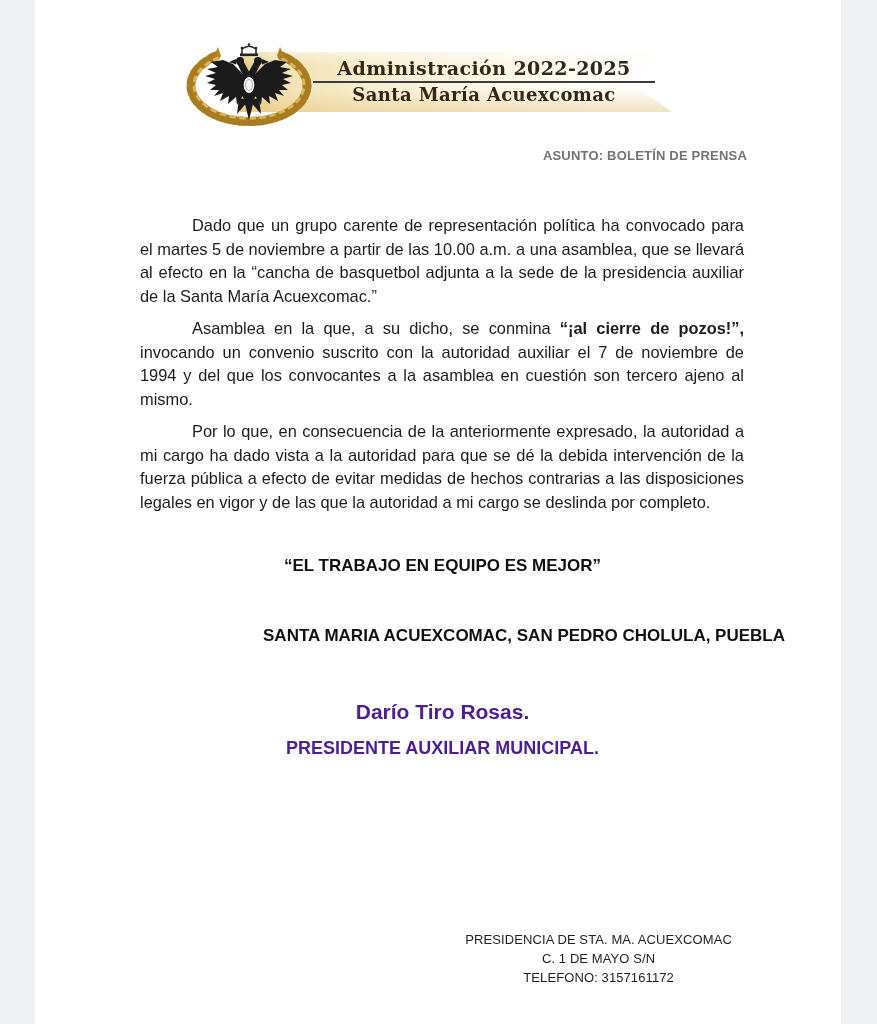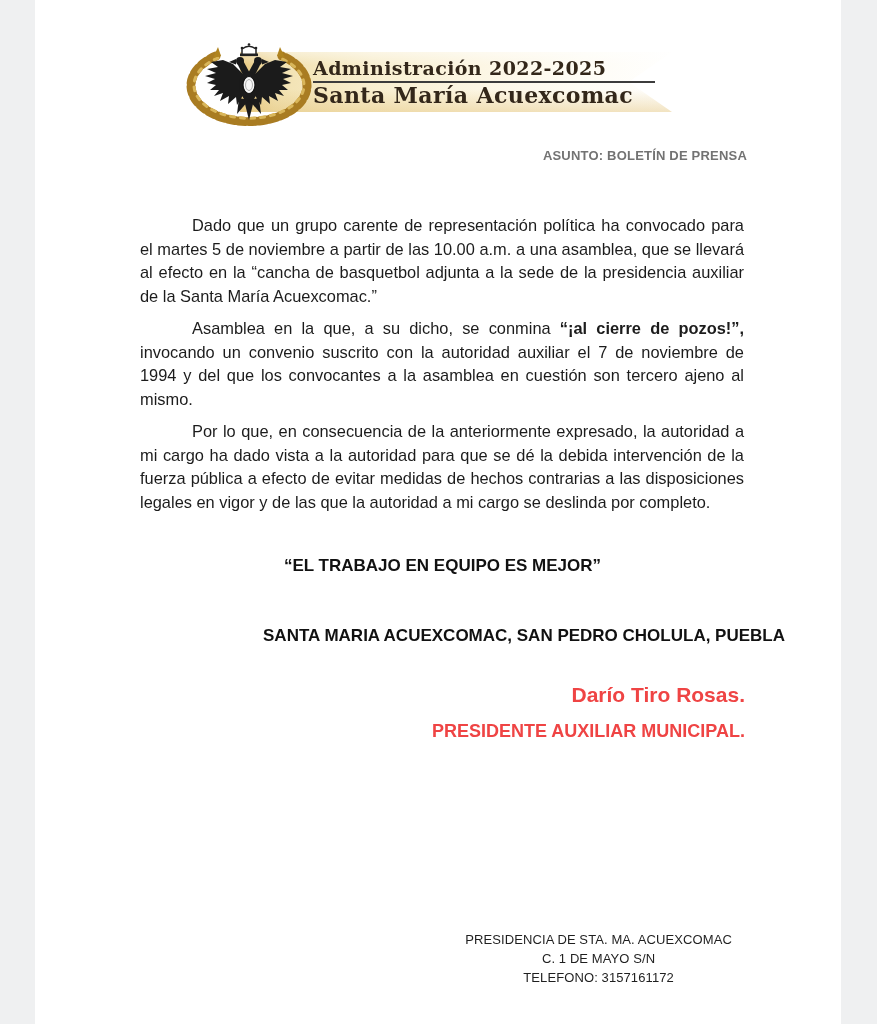--- a/index.html
+++ b/index.html
@@ -20,30 +20,30 @@
   
   .banner{
     position:absolute;left:205px;top:52px;width:432px;height:60px;
     background:
       linear-gradient(to bottom, rgba(255,255,255,.45) 0%, rgba(255,255,255,0) 22%, rgba(0,0,0,0) 62%, rgba(226,193,118,.45) 100%),
       linear-gradient(100deg,#e7c77c 0%,#f2e2b2 10%,#f8eecf 30%,#fcf6e4 55%,#fefcf5 78%,#ffffff 100%);
     clip-path:polygon(0 0,100% 0,90% 50%,100% 100%,0 100%);
   }
   .banner-text{
     position:absolute;left:278px;top:58px;width:342px;
-    text-align:left;
+    text-align:center;
     font-family:"DejaVu Serif","Liberation Serif",serif;
     font-weight:bold;color:#33271a;
   }
   .banner-line1{
     font-size:19px;line-height:21px;letter-spacing:.4px;
     padding-bottom:2px;border-bottom:2.5px solid #3c3c3c;
   }
   .banner-line2{
-    font-size:22px;line-height:20px;letter-spacing:.4px;padding-top:2px;
+    font-size:18px;line-height:20px;letter-spacing:.4px;padding-top:2px;
   }
   .emblem{position:absolute;left:150px;top:40px;width:128px;height:88px;}
   
   .subject{
     position:absolute;top:148px;left:105px;width:607px;
     text-align:right;font-weight:bold;font-size:13px;color:#737373;
     letter-spacing:.2px;
   }
   
   .bodytext{
@@ -55,22 +55,22 @@
   
   .slogan{
     position:absolute;top:556px;left:105px;width:605px;
     text-align:center;font-weight:bold;font-size:17px;color:#111;
   }
   .place-date{
     position:absolute;top:620px;left:60px;width:690px;
     text-align:right;font-weight:bold;font-size:17px;line-height:31px;color:#111;
   }
   .signature{
-    position:absolute;top:682px;left:105px;width:605px;
-    text-align:right;color:#ef4444;
+    position:absolute;top:699px;left:105px;width:605px;
+    text-align:center;color:#4c1d95;
   }
   .sig-name{font-weight:bold;font-size:21px;line-height:26px;}
   .sig-title{font-weight:bold;font-size:18px;margin-top:13px;}
   
   .footer{
     position:absolute;top:930px;right:109px;
     text-align:center;font-size:13px;line-height:19px;color:#1f1f1f;
     letter-spacing:.1px;
   }
 </style>

